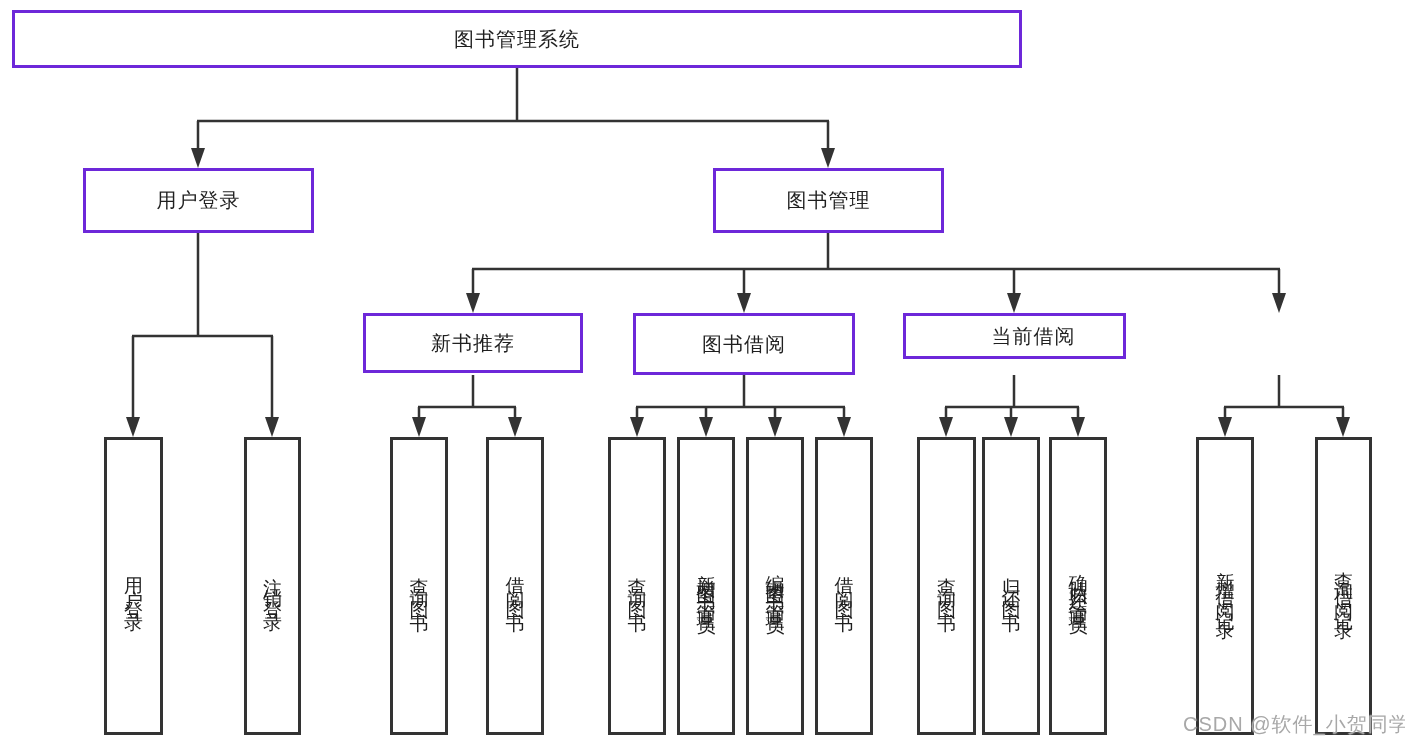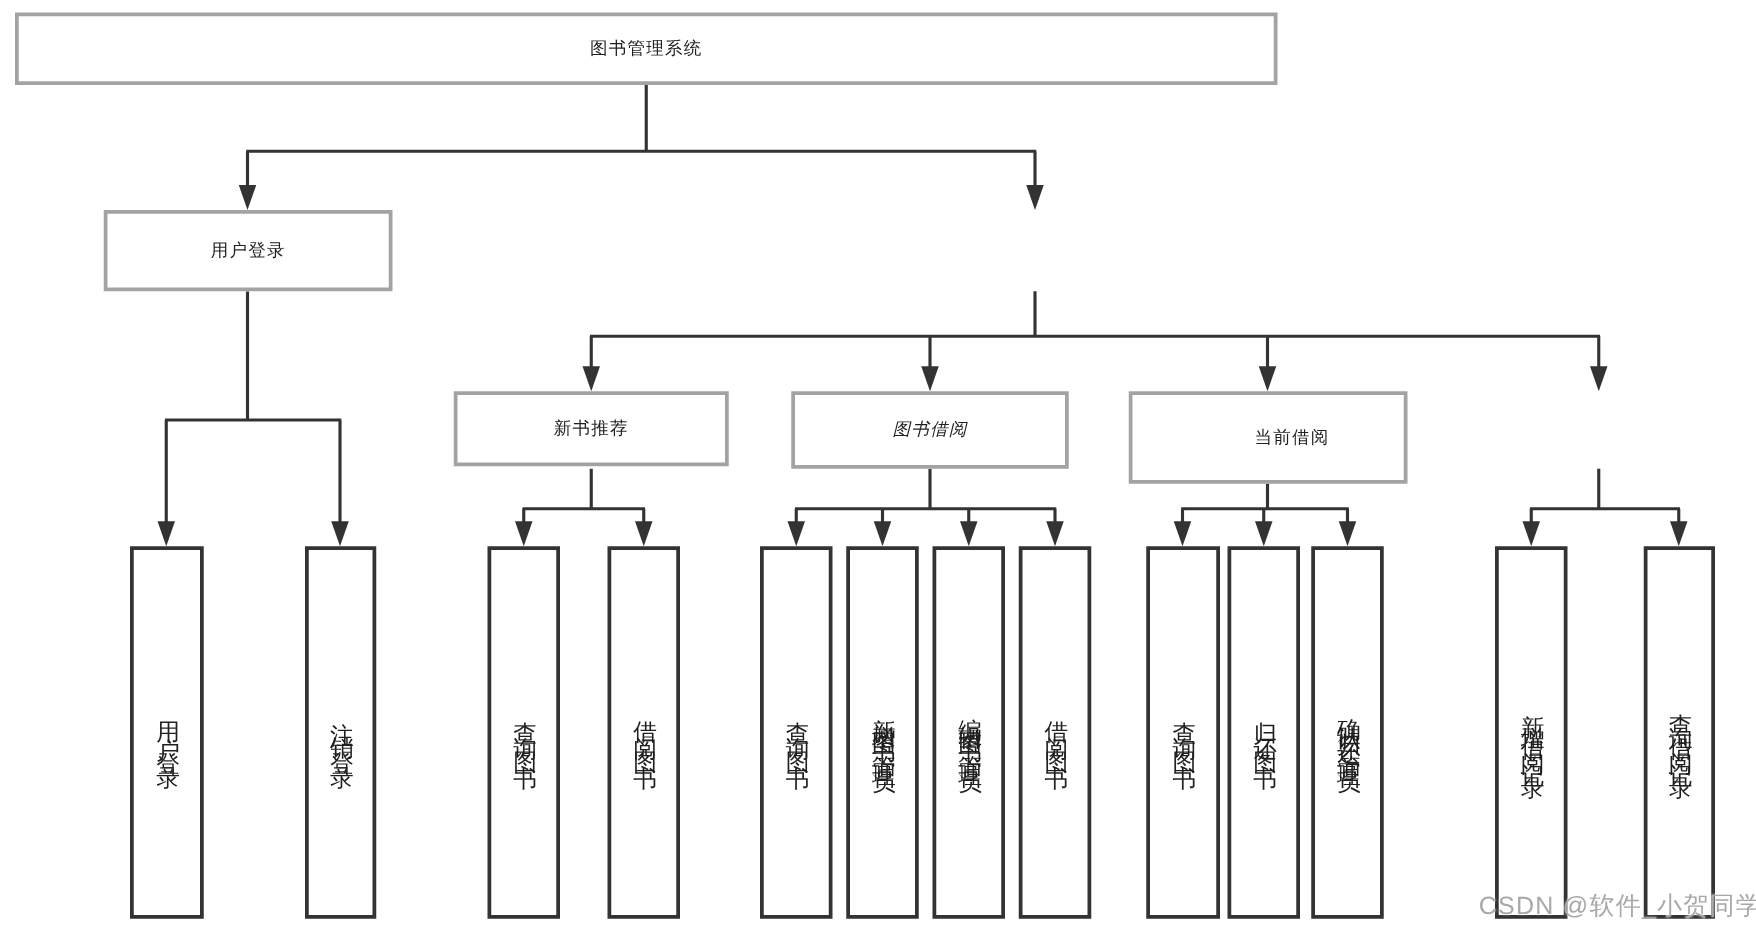--- a/index.html
+++ b/index.html
@@ -6,27 +6,27 @@
   #canvas {
     position:relative;
     width:1405px; height:747px;
     background:#ffffff;
     font-family:"Liberation Sans", sans-serif;
     color:#1f1f1f;
     overflow:hidden;
   }
   .node {
     position:absolute;
-    border:3px solid #a3a3a3;
+    border:3px solid #6d28d9;
     background:#ffffff;
     display:flex;
     align-items:center;
     justify-content:center;
     box-sizing:border-box;
-    font-size:14px;
+    font-size:20px;
     letter-spacing:1px;
     white-space:nowrap;
   }
   .leaf {
     position:absolute;
     border:3px solid #333333;
     background:#ffffff;
     box-sizing:border-box;
     display:flex;
     align-items:center;
@@ -89,24 +89,25 @@
     <polygon points="939,417 953,417 946,437"></polygon>
     <polygon points="1004,417 1018,417 1011,437"></polygon>
     <polygon points="1071,417 1085,417 1078,437"></polygon>
     <polygon points="1218,417 1232,417 1225,437"></polygon>
     <polygon points="1336,417 1350,417 1343,437"></polygon>
   </svg>
 
   <div class="node" style="left:12px; top:10px; width:1010px; height:58px;">图书管理系统</div>
 
   <div class="node" style="left:83px; top:168px; width:231px; height:65px;">用户登录</div>
+  <div class="node" style="left:713px; top:168px; width:231px; height:65px;">图书管理</div>
 
   <div class="node" style="left:363px; top:313px; width:220px; height:60px;">新书推荐</div>
-  <div class="node" style="left:633px; top:313px; width:222px; height:62px;font-style:italic;">图书借阅</div>
-  <div class="node" style="left:903px; top:313px; width:223px; height:74px;padding-left:38px;">当前借阅</div>
+  <div class="node" style="left:633px; top:313px; width:222px; height:62px;">图书借阅</div>
+  <div class="node" style="left:903px; top:313px; width:223px; height:46px;padding-left:38px;">当前借阅</div>
 
   <div class="leaf" style="left:104px; top:437px; width:59px; height:298px;">用户登录</div>
   <div class="leaf" style="left:244px; top:437px; width:57px; height:298px;">注销登录</div>
 
   <div class="leaf" style="left:390px; top:437px; width:58px; height:298px;">查询图书</div>
   <div class="leaf" style="left:486px; top:437px; width:58px; height:298px;">借阅图书</div>
 
   <div class="leaf" style="left:608px; top:437px; width:58px; height:298px;">查询图书</div>
   <div class="leaf ten" style="left:677px; top:437px; width:58px; height:298px;">新增图书（管理员）</div>
   <div class="leaf ten" style="left:746px; top:437px; width:58px; height:298px;">编辑图书（管理员）</div>

